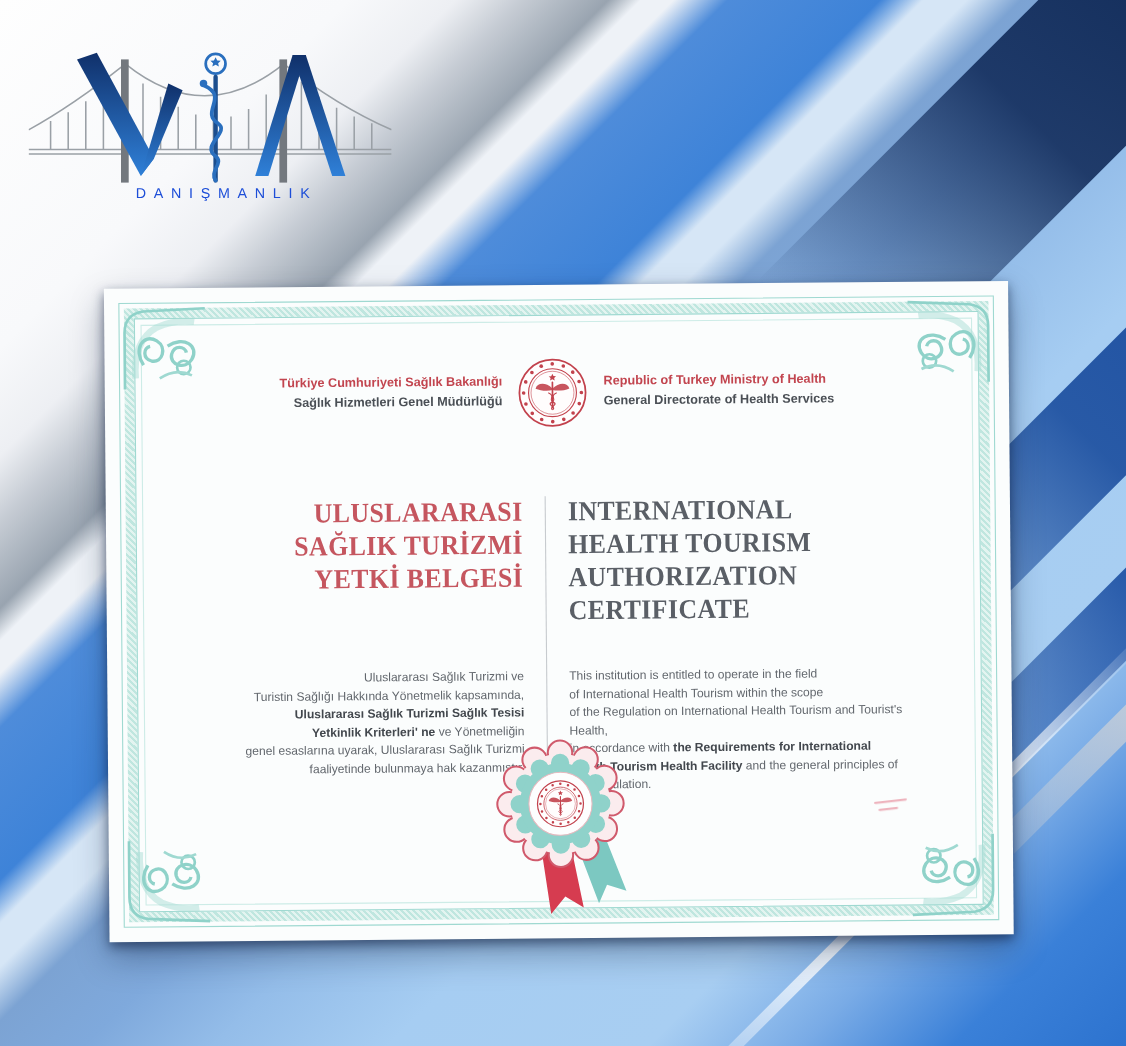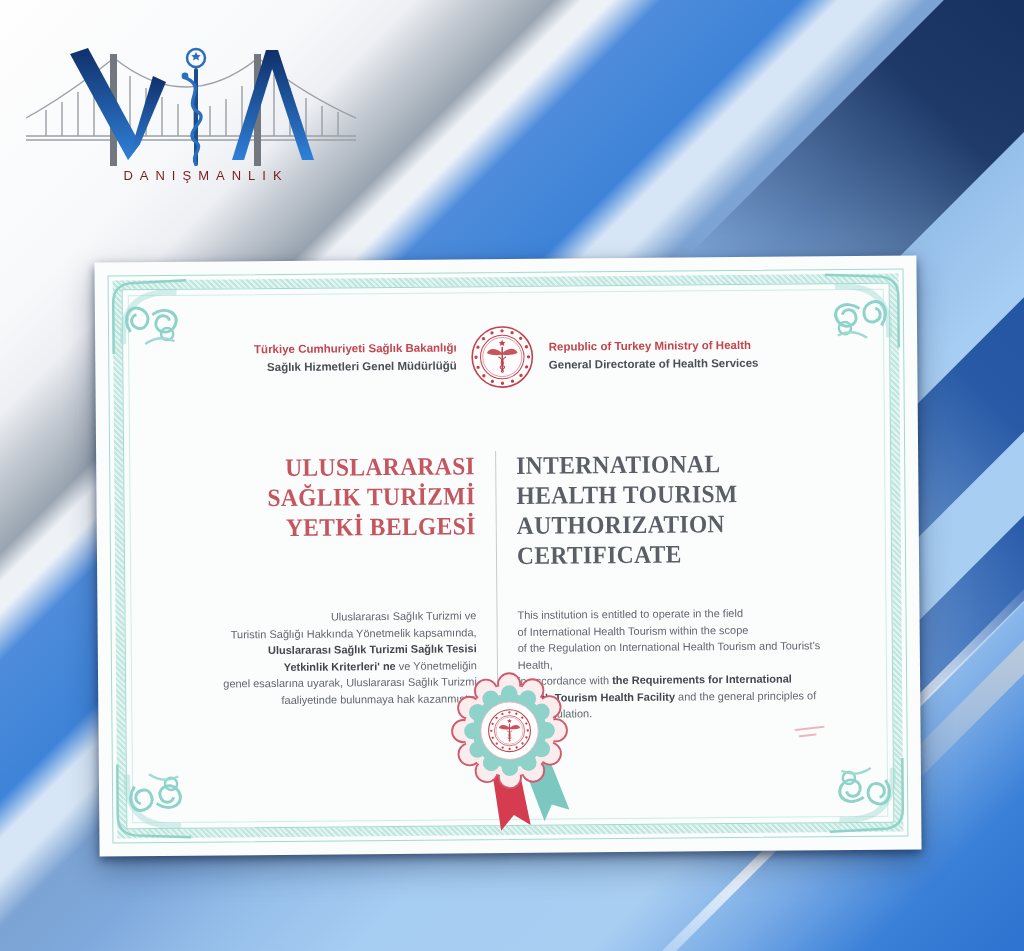--- a/index.html
+++ b/index.html
@@ -26,21 +26,21 @@
       background:linear-gradient(90deg, rgba(26,78,162,0) 42%, #1a4ea2 56%, #174a9e 100%);}
   .sD{height:24px;left:-450px;top:719px;
       background:linear-gradient(90deg, rgba(200,207,216,0) 45%, #c8cfd8 56%, #eef2f6 60%, #b9c2cc 72%, #a8b3c0 100%);}
   .sE{height:10px;left:-590px;top:805px;
       background:linear-gradient(90deg, rgba(255,255,255,0) 40%, rgba(255,255,255,.85) 47%, rgba(255,255,255,.85) 55%, rgba(255,255,255,0) 62%);}
 
   
   .logo{position:absolute;left:26px;top:18px;width:330px;height:180px;}
   .logo-text{
     position:absolute;left:70px;top:150px;width:220px;text-align:center;
-    color:#7f1d1d;font-size:13px;letter-spacing:7px;font-weight:500;
+    color:#1d4ed8;font-size:13px;letter-spacing:7px;font-weight:500;
   }
 
   
   .paper{
     position:absolute;left:97px;top:259px;width:822px;height:594px;
     background:#fbfdfd;transform:rotate(-0.5deg);
     box-shadow:0 4px 10px rgba(12,28,60,.55), 0 14px 30px rgba(12,28,60,.35);
   }
   .frame-outer{position:absolute;inset:13px;border:1.5px solid #9fd9d1;}
   .frame-band{position:absolute;inset:18px;

